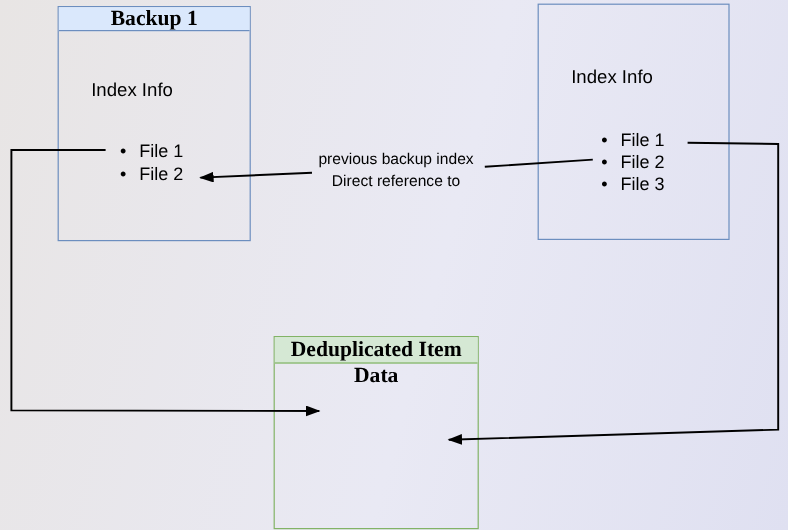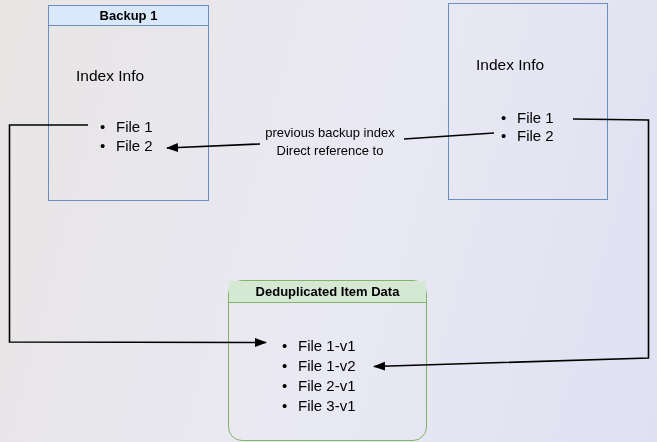--- a/index.html
+++ b/index.html
@@ -4,21 +4,21 @@
 <style>
   html,body{margin:0;padding:0;}
   body{font-family:"Liberation Sans","DejaVu Sans",sans-serif;color:#000;}
   #canvas{
     position:relative;width:657px;height:442px;overflow:hidden;
     background:linear-gradient(105deg,#e8e5e4 0%,#e9e9f4 55%,#dfe0f1 100%);
   }
   .box{position:absolute;border:1.5px solid #6c8ebf;box-sizing:border-box;background:transparent;}
   .box .hdr{
     border-bottom:1.5px solid #6c8ebf;background:#dae8fc;
-    font-weight:bold;font-size:13px;text-align:center;line-height:19px;height:19px;
+    font-weight:bold;font-size:18px;text-align:center;line-height:19px;height:19px;font-family:Liberation Serif, serif;
   }
   .box.green{border-color:#82b366;}
   .box.green .hdr{border-bottom-color:#82b366;background:#d5e8d4;height:21px;line-height:21px;}
   .section-label{position:absolute;font-size:15.5px;}
   ul.filelist{position:absolute;margin:0;padding:0;list-style:none;font-size:15px;left:0;right:0;}
   ul.filelist li{position:relative;}
   ul.filelist li::before{content:"\2022";position:absolute;font-size:15px;}
   
   #backup1 .section-label{left:27px;top:61px;}
   #backup1 ul.filelist li{line-height:19px;padding-left:67px;}
@@ -52,31 +52,26 @@
       <li>File 1</li>
       <li>File 2</li>
     </ul>
   </div>
 
   <div id="backup2" class="box" style="left:448px;top:3px;width:160px;height:197px;">
     <div class="section-label">Index Info</div>
     <ul class="filelist">
       <li>File 1</li>
       <li>File 2</li>
+      <li>File 3</li>
     </ul>
   </div>
 
-  <div id="dedup" class="box green" style="left:228px;top:280px;width:199px;height:161px;border-radius:14px;">
+  <div id="dedup" class="box green" style="left:228px;top:280px;width:171px;height:161px;">
     <div class="hdr">Deduplicated Item Data</div>
-    <ul class="filelist">
-      <li>File 1-v1</li>
-      <li>File 1-v2</li>
-      <li>File 2-v1</li>
-      <li>File 3-v1</li>
-    </ul>
   </div>
 
   <div id="edge-label">
     <div>previous backup index</div>
     <div>Direct reference to</div>
   </div>
 
   <svg id="arrows" width="657" height="442" viewBox="0 0 657 442">
     <defs>
       <marker id="ah" markerUnits="userSpaceOnUse" markerWidth="13" markerHeight="10" refX="11" refY="4.5" orient="auto">

